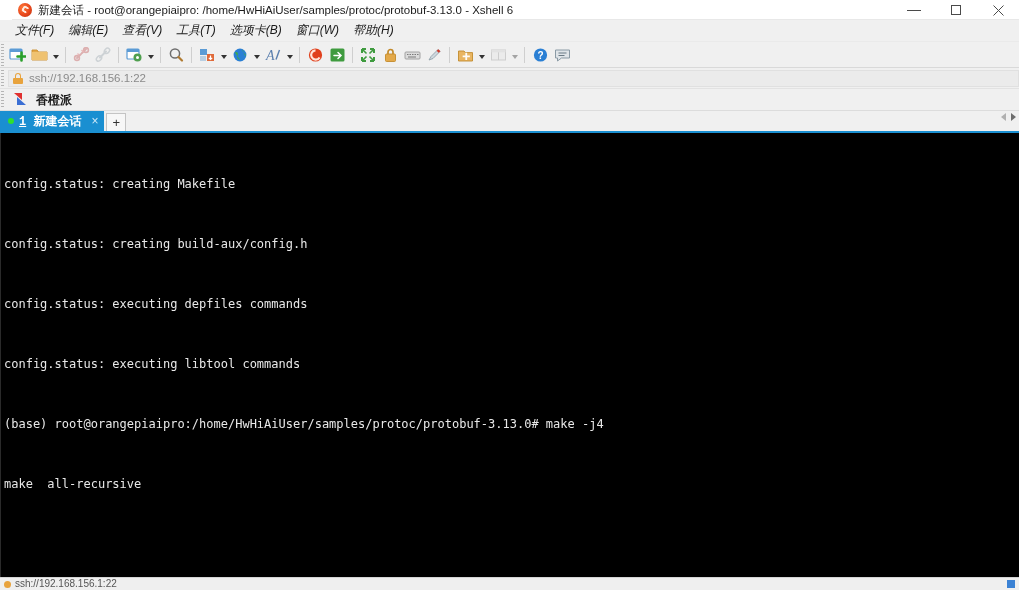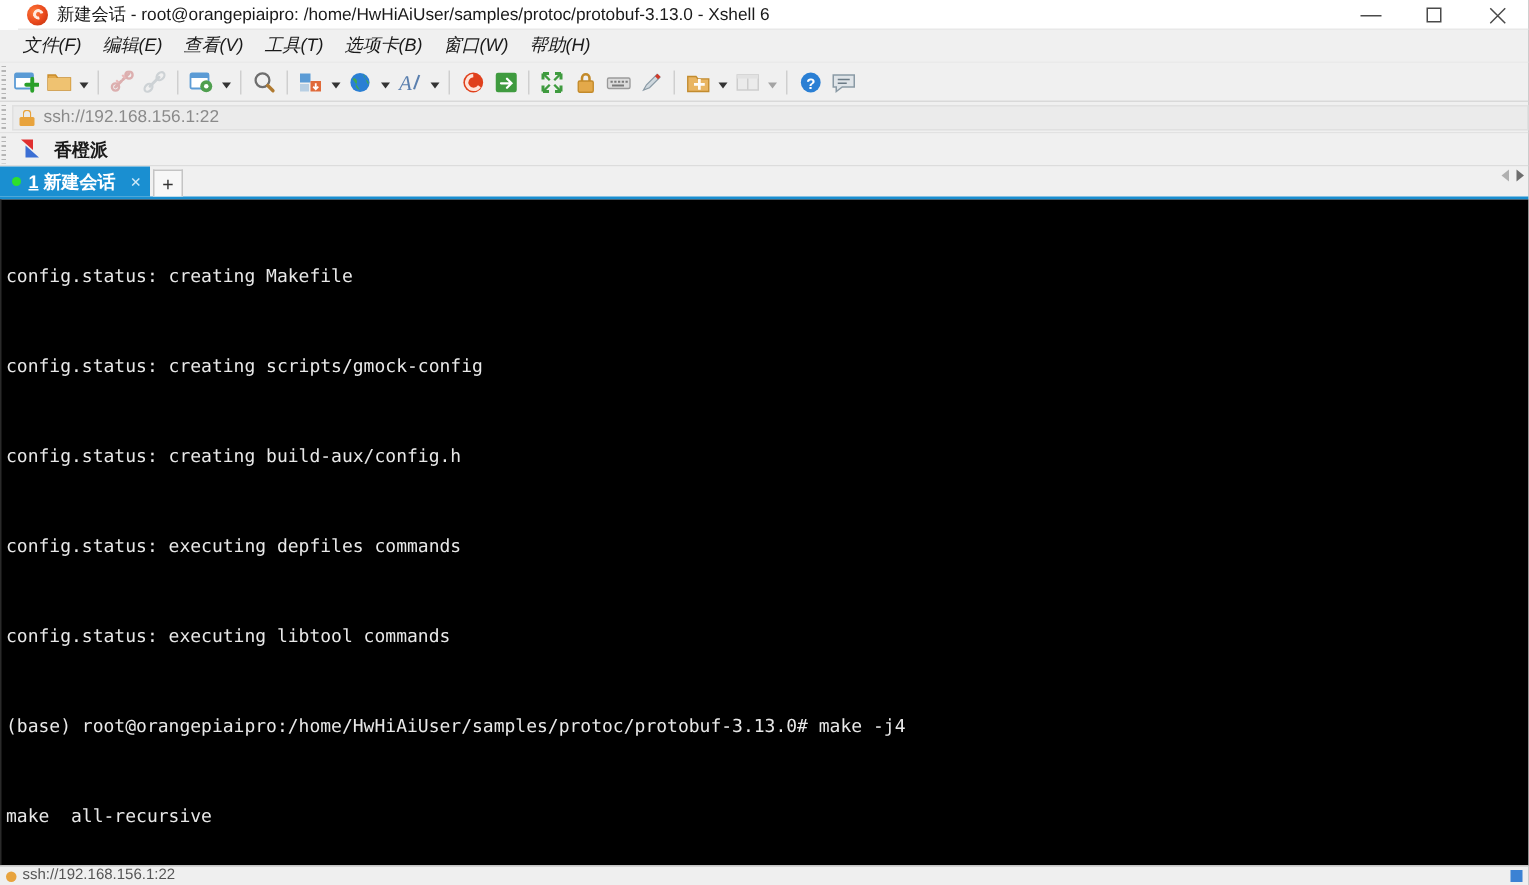--- a/index.html
+++ b/index.html
@@ -161,21 +161,21 @@
   .tab {
     background: #1a8fd1; color: #ffffff;
     display: flex; align-items: center;
     padding: 0 4px 0 8px; min-width: 86px;
     font-size: 12px;
   }
   .tab-dot {
     width: 6px; height: 6px; border-radius: 50%;
     background: #2ee02e; flex: none; margin-right: 5px;
   }
-  .tab-label { font-weight: bold; white-space: nowrap; }
+  .tab-label { font-weight: bold; white-space: nowrap; font-family: Liberation Mono, monospace; }
   .tab-label .num { text-decoration: underline; }
   .tab-close {
     margin-left: 8px; color: #cfe9f8; font-size: 12px;
     width: 11px; text-align: center;
   }
   .tab-new {
     width: 20px; margin: 2px 0 0 2px;
     background: #f7f7f7; border: 1px solid #c4c4c4; border-bottom: none;
     display: flex; align-items: center; justify-content: center;
     font-size: 13px; color: #333;
@@ -452,21 +452,20 @@
   </div>
   <div class="tab-new">+</div>
   <div class="tab-nav">
     <span class="tn-arrow tn-left"></span>
     <span class="tn-arrow tn-right"></span>
   </div>
 </div>
 
 <div class="terminal">
   <div class="term-line">config.status: creating Makefile</div>
-  <div class="term-line">config.status: creating scripts/gmock-config</div>
   <div class="term-line">config.status: creating build-aux/config.h</div>
   <div class="term-line">config.status: executing depfiles commands</div>
   <div class="term-line">config.status: executing libtool commands</div>
   <div class="term-line">(base) root@orangepiaipro:/home/HwHiAiUser/samples/protoc/protobuf-3.13.0# make -j4</div>
   <div class="term-line">make  all-recursive</div>
   
   
   
   
   

